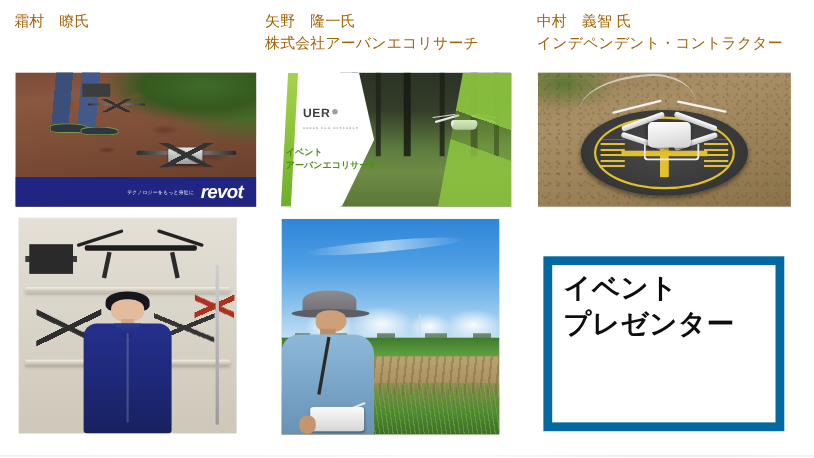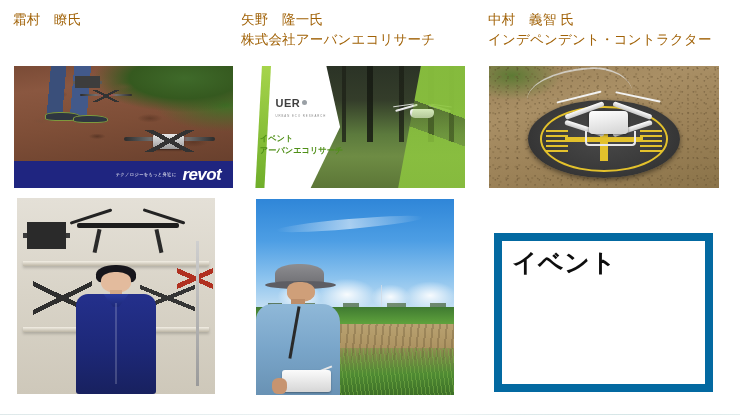--- a/index.html
+++ b/index.html
@@ -620,18 +620,19 @@
       <div class="strap"></div>
       <div class="antenna"></div>
       <div class="controller"></div>
       <div class="hand"></div>
     </div>
   </div>
 
   <div id="title-box">
     <div class="title-text">
       <span>イベント</span>
+      <span>プレゼンター</span>
     </div>
   </div>
 
   <div id="bottom-rule"></div>
 
 </div>
 
 </body></html>

